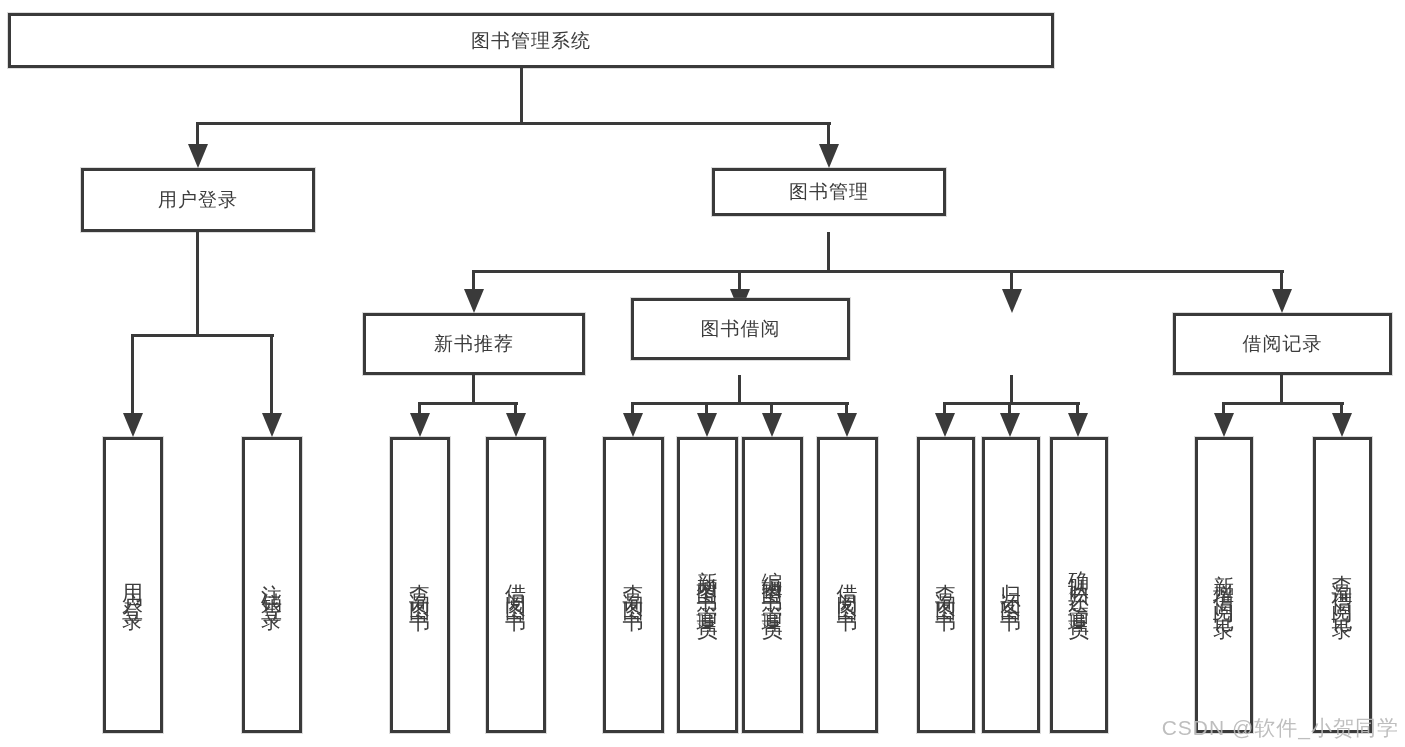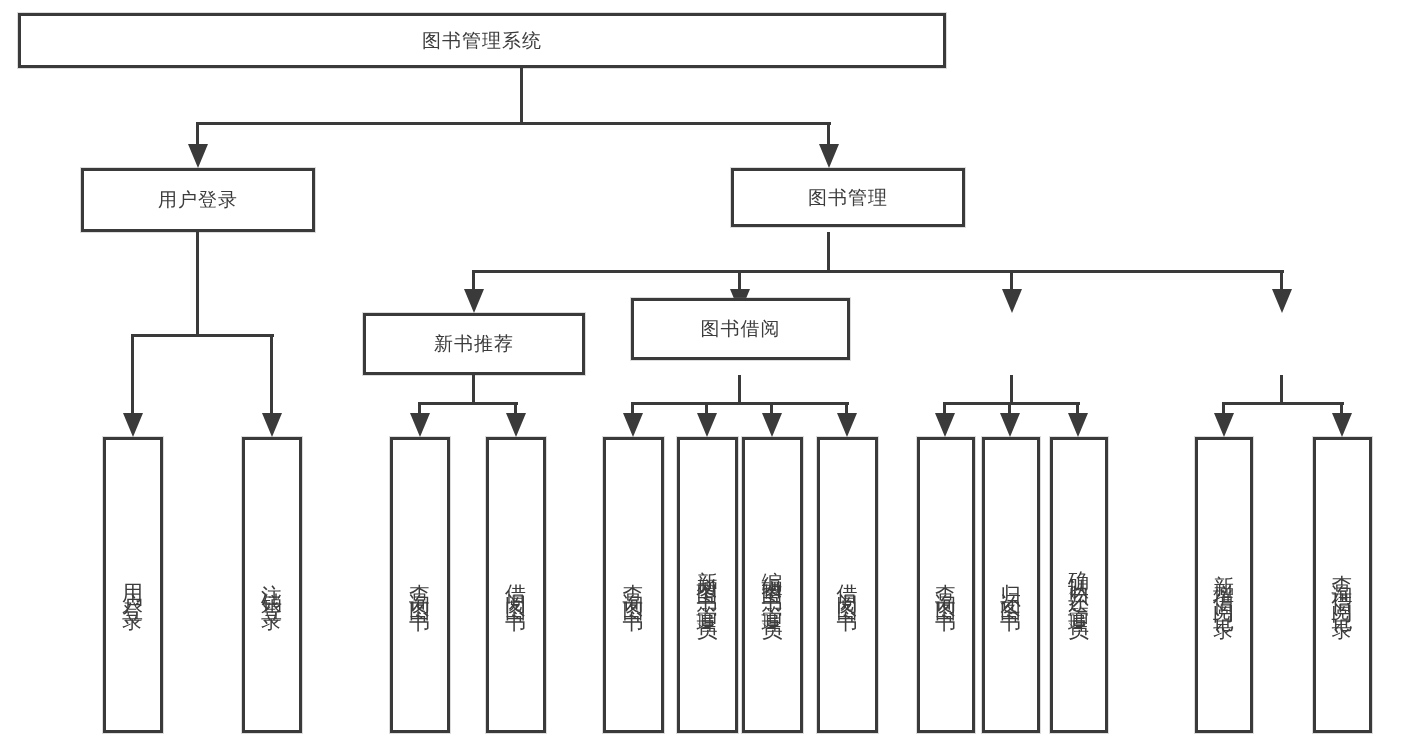--- a/index.html
+++ b/index.html
@@ -57,37 +57,37 @@
     letter-spacing:1px;
     z-index:9;
     white-space:nowrap;
   }
 </style>
 </head>
 <body>
 
 <div id="canvas">
 
-  <div class="box" style="left:18px;top:13px;width:928px;height:55px;">
+  <div class="box" style="left:8px;top:13px;width:1046px;height:55px;">
     <span>图书管理系统</span>
   </div>
 
   <div>
     <div class="vline" style="left:520px;top:68px;height:54px;"></div>
     <div class="hline" style="left:196px;top:122px;width:635px;"></div>
     <div class="vline" style="left:196px;top:122px;height:26px;"></div>
     <div class="vline" style="left:827px;top:122px;height:26px;"></div>
     <div class="arrow" style="left:188px;top:144px;"></div>
     <div class="arrow" style="left:819px;top:144px;"></div>
   </div>
 
   <div class="box" style="left:81px;top:168px;width:234px;height:64px;">
     <span>用户登录</span>
   </div>
-  <div class="box" style="left:731px;top:168px;width:234px;height:59px;text-align:center;">
+  <div class="box" style="left:712px;top:168px;width:234px;height:48px;text-align:center;">
     <span>图书管理</span>
   </div>
 
   <div>
     <div class="vline" style="left:196px;top:232px;height:104px;"></div>
     <div class="hline" style="left:131px;top:334px;width:143px;"></div>
     <div class="vline" style="left:131px;top:336px;height:81px;"></div>
     <div class="vline" style="left:270px;top:336px;height:81px;"></div>
     <div class="arrow" style="left:123px;top:413px;"></div>
     <div class="arrow" style="left:262px;top:413px;"></div>
@@ -105,20 +105,23 @@
     <div class="arrow" style="left:1002px;top:289px;"></div>
     <div class="arrow" style="left:1272px;top:289px;"></div>
   </div>
 
   <div class="box" style="left:363px;top:313px;width:222px;height:62px;">
     <span>新书推荐</span>
   </div>
   <div class="box" style="left:631px;top:298px;width:219px;height:62px;">
     <span>图书借阅</span>
   </div>
+  <div class="box" style="left:1173px;top:313px;width:219px;height:62px;">
+    <span>借阅记录</span>
+  </div>
 
   <div>
     <div class="vline" style="left:472px;top:375px;height:29px;"></div>
     <div class="hline" style="left:418px;top:402px;width:100px;"></div>
     <div class="vline" style="left:418px;top:404px;height:13px;"></div>
     <div class="vline" style="left:514px;top:404px;height:13px;"></div>
     <div class="arrow" style="left:410px;top:413px;"></div>
     <div class="arrow" style="left:506px;top:413px;"></div>
   </div>
 
@@ -192,14 +195,15 @@
     <span>确认归还（管理员）</span>
   </div>
 
   <div class="vbox" style="left:1195px;width:58px;">
     <span>新增借阅记录</span>
   </div>
   <div class="vbox" style="left:1313px;width:59px;">
     <span>查询借阅记录</span>
   </div>
 
+  <div id="watermark">CSDN @软件_小贺同学</div>
 
 </div>
 
 </body></html>

